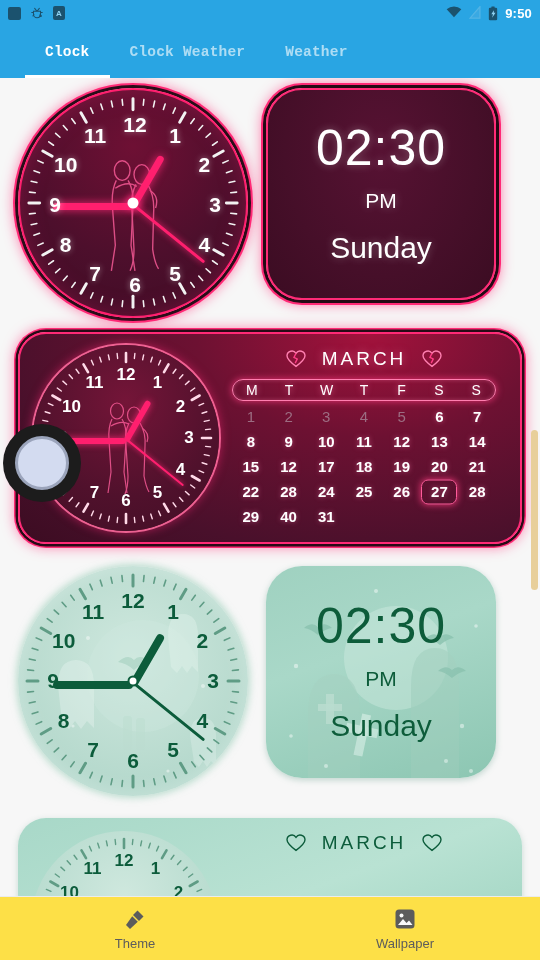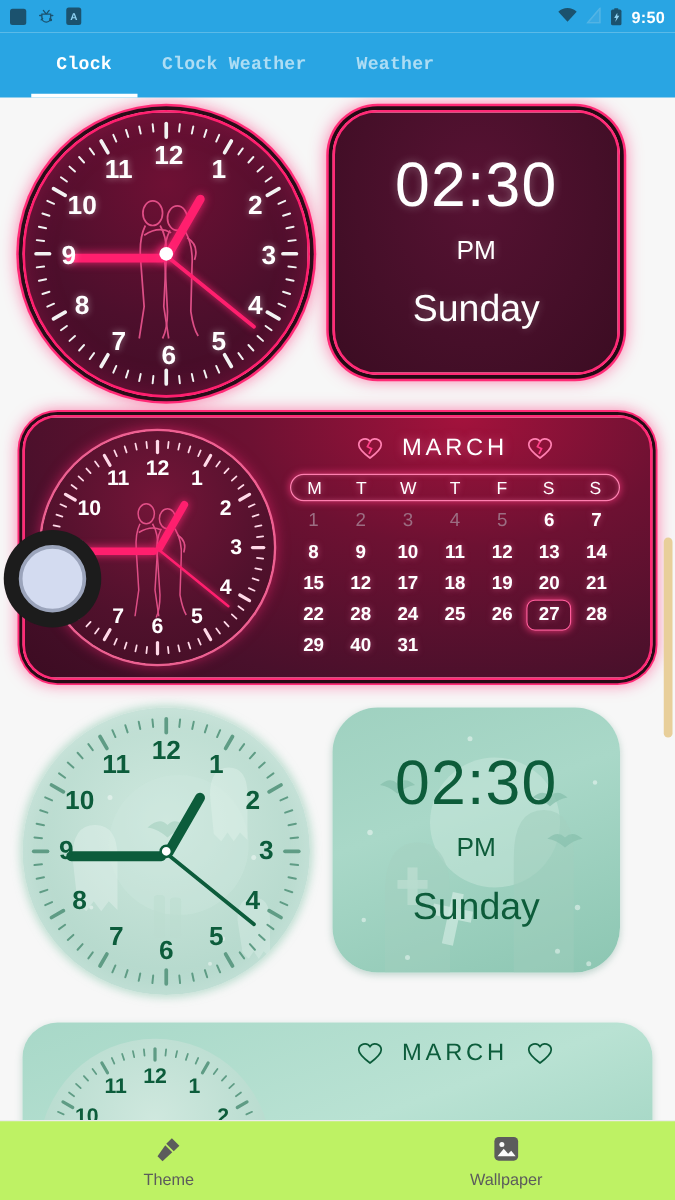--- a/index.html
+++ b/index.html
@@ -168,21 +168,21 @@
   }
 
   
   .scrollbar{
     position:absolute;right:2px;top:430px;width:7px;height:160px;
     background:#e8cf9a;border-radius:4px;z-index:20;
   }
 
   
   .bottomnav{
-    position:absolute;left:0;right:0;bottom:0;height:64px;background:#bef264;
+    position:absolute;left:0;right:0;bottom:0;height:64px;background:#fde047;
     display:flex;align-items:center;z-index:30;border-top:1px solid #ececec;
   }
   .navitem{flex:1;display:flex;flex-direction:column;align-items:center;gap:5px;cursor:pointer;}
   .navitem .lbl{font-size:13px;color:#5c5c5c;}
   .navitem.active .lbl{color:#4a6ff0;}
   .nav-ic{width:24px;height:24px;display:block;}
 
   
   .ghostbg{position:absolute;inset:0;opacity:.5;}
 </style>

